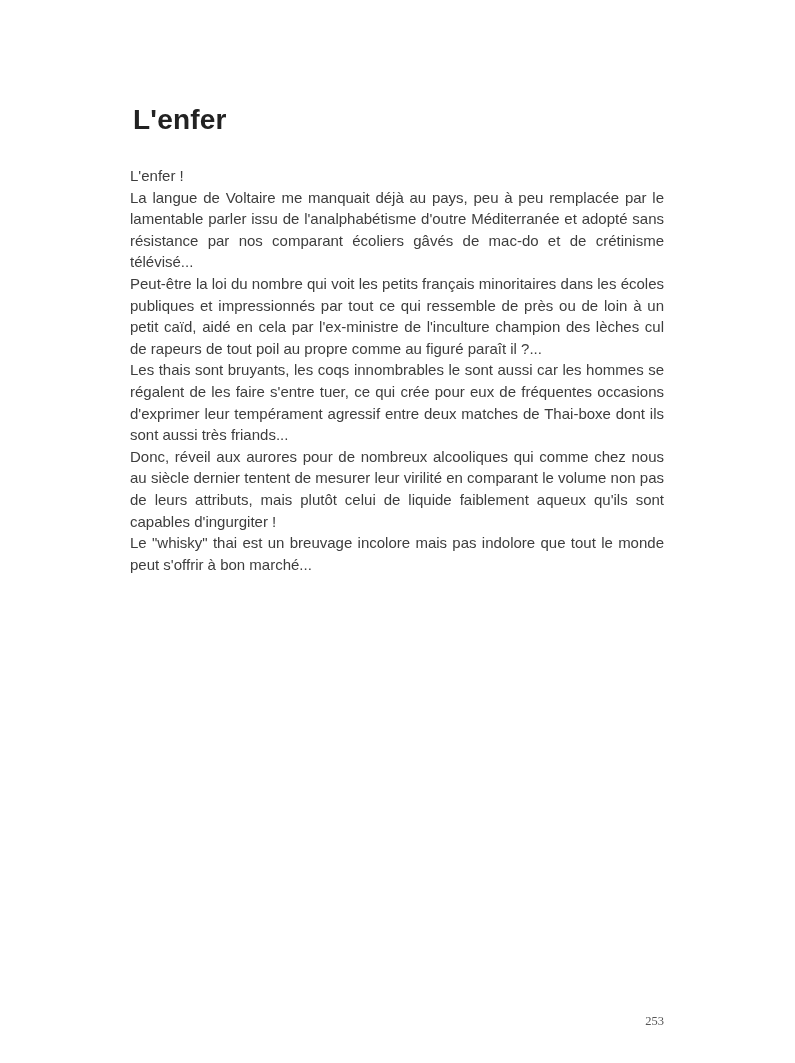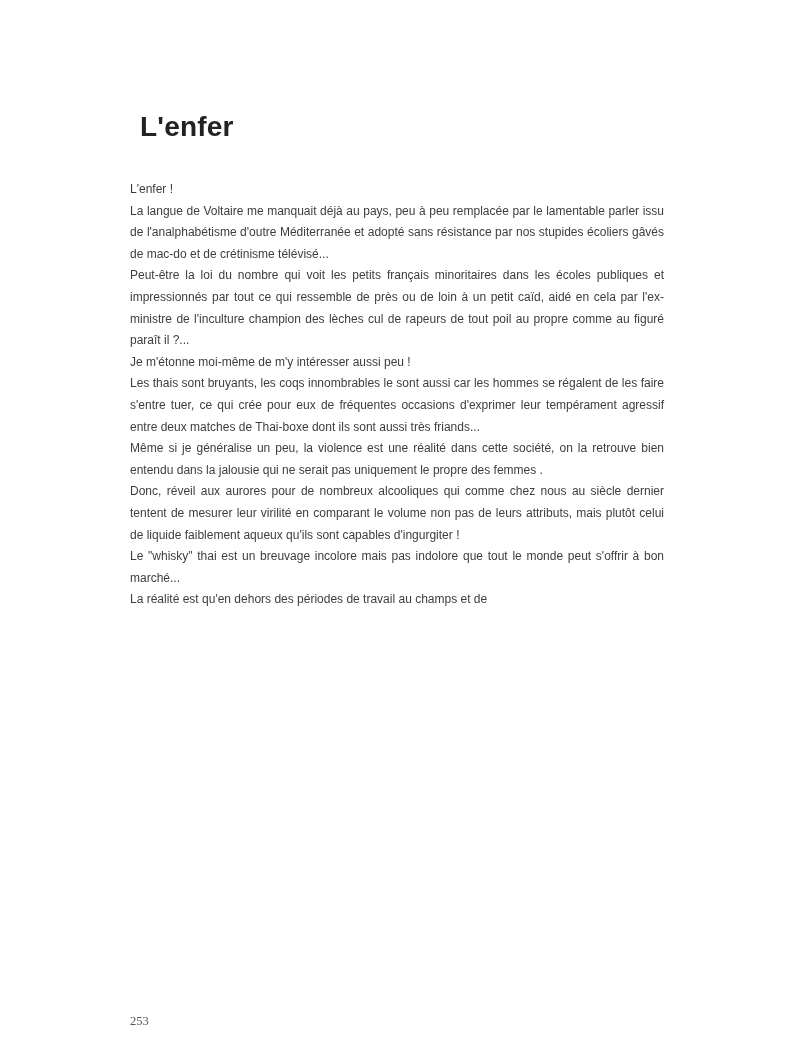--- a/index.html
+++ b/index.html
@@ -18,54 +18,51 @@
   .page {
     position: absolute;
     left: 130px;
     top: 0;
     width: 534px;
   }
   .doc-title {
     font-size: 28px;
     font-weight: bold;
     color: #222222;
-    margin: 10px;
+    margin: 3px;
     padding-top: 101px;
     padding-bottom: 26px;
     letter-spacing: 0.2px;
   }
   .body-text p {
     margin: 0;
-    font-size: 12px;
+    font-size: 15px;
     line-height: 21.6px;
     text-align: justify;
     color: #3d3d3d;
   }
   .page-number {
     position: absolute;
     left: 130px;
     top: 1014px;
     width: 534px;
-    text-align: left;
+    text-align: right;
     font-size: 12.5px;
     color: #555555;
     font-family: "Liberation Serif", "DejaVu Serif", serif;
   }
 </style>
 </head>
 <body>
 
 <div class="page">
   <h1 class="doc-title">L'enfer</h1>
   <div class="body-text">
     <p>L'enfer !</p>
-    <p>La langue de Voltaire me manquait déjà au pays, peu à peu remplacée par le lamentable parler issu de l'analphabétisme d'outre Méditerranée et adopté sans résistance par nos stupides écoliers gâvés de mac-do et de crétinisme télévisé...</p>
+    <p>La langue de Voltaire me manquait déjà au pays, peu à peu remplacée par le lamentable parler issu de l'analphabétisme d'outre Méditerranée et adopté sans résistance par nos comparant écoliers gâvés de mac-do et de crétinisme télévisé...</p>
     <p>Peut-être la loi du nombre qui voit les petits français minoritaires dans les écoles publiques et impressionnés par tout ce qui ressemble de près ou de loin à un petit caïd, aidé en cela par l'ex-ministre de l'inculture champion des lèches cul de rapeurs de tout poil au propre comme au figuré paraît il ?...</p>
-    <p>Je m'étonne moi-même de m'y intéresser aussi peu !</p>
     <p>Les thais sont bruyants, les coqs innombrables le sont aussi car les hommes se régalent de les faire s'entre tuer, ce qui crée pour eux de fréquentes occasions d'exprimer leur tempérament agressif entre deux matches de Thai-boxe dont ils sont aussi très friands...</p>
-    <p>Même si je généralise un peu, la violence est une réalité dans cette société, on la retrouve bien entendu dans la jalousie qui ne serait pas uniquement le propre des femmes .</p>
     <p>Donc, réveil aux aurores pour de nombreux alcooliques qui comme chez nous au siècle dernier tentent de mesurer leur virilité en comparant le volume non pas de leurs attributs, mais plutôt celui de liquide faiblement aqueux qu'ils sont capables d'ingurgiter !</p>
     <p>Le "whisky" thai est un breuvage incolore mais pas indolore que tout le monde peut s'offrir à bon marché...</p>
-    <p>La réalité est qu'en dehors des périodes de travail au champs et de</p>
   </div>
 </div>
 
 <div class="page-number">253</div>
 
 </body></html>

